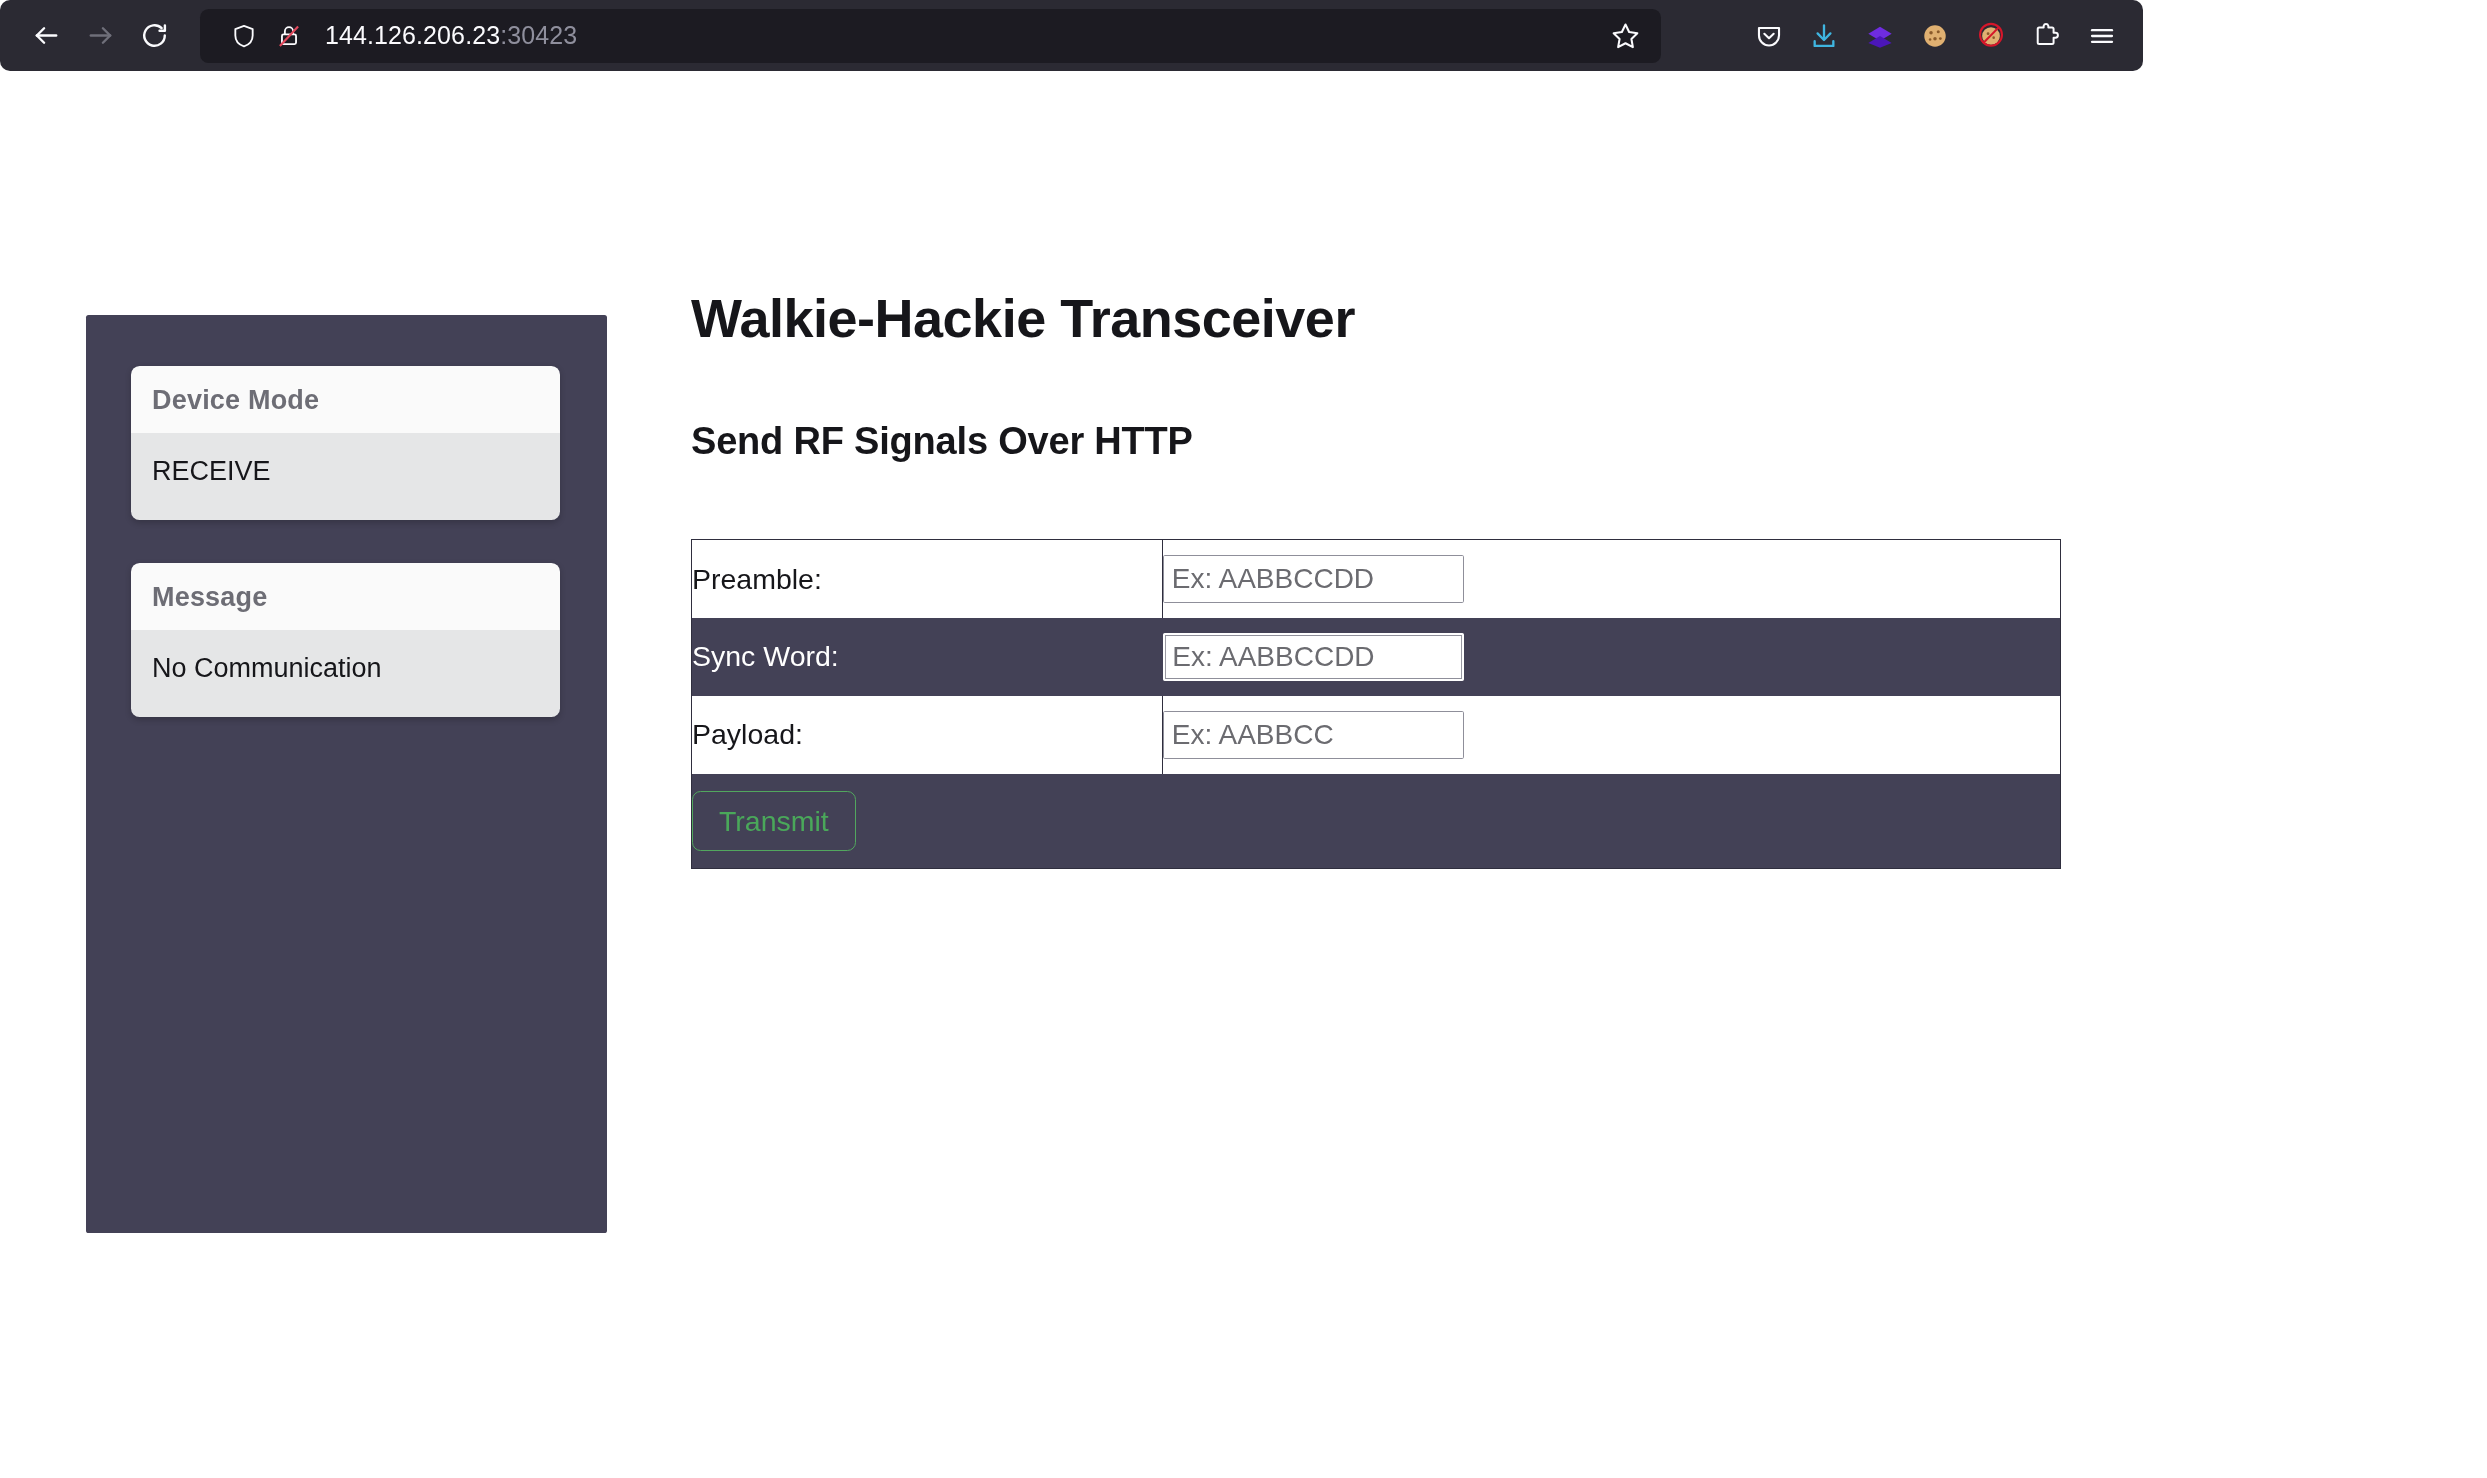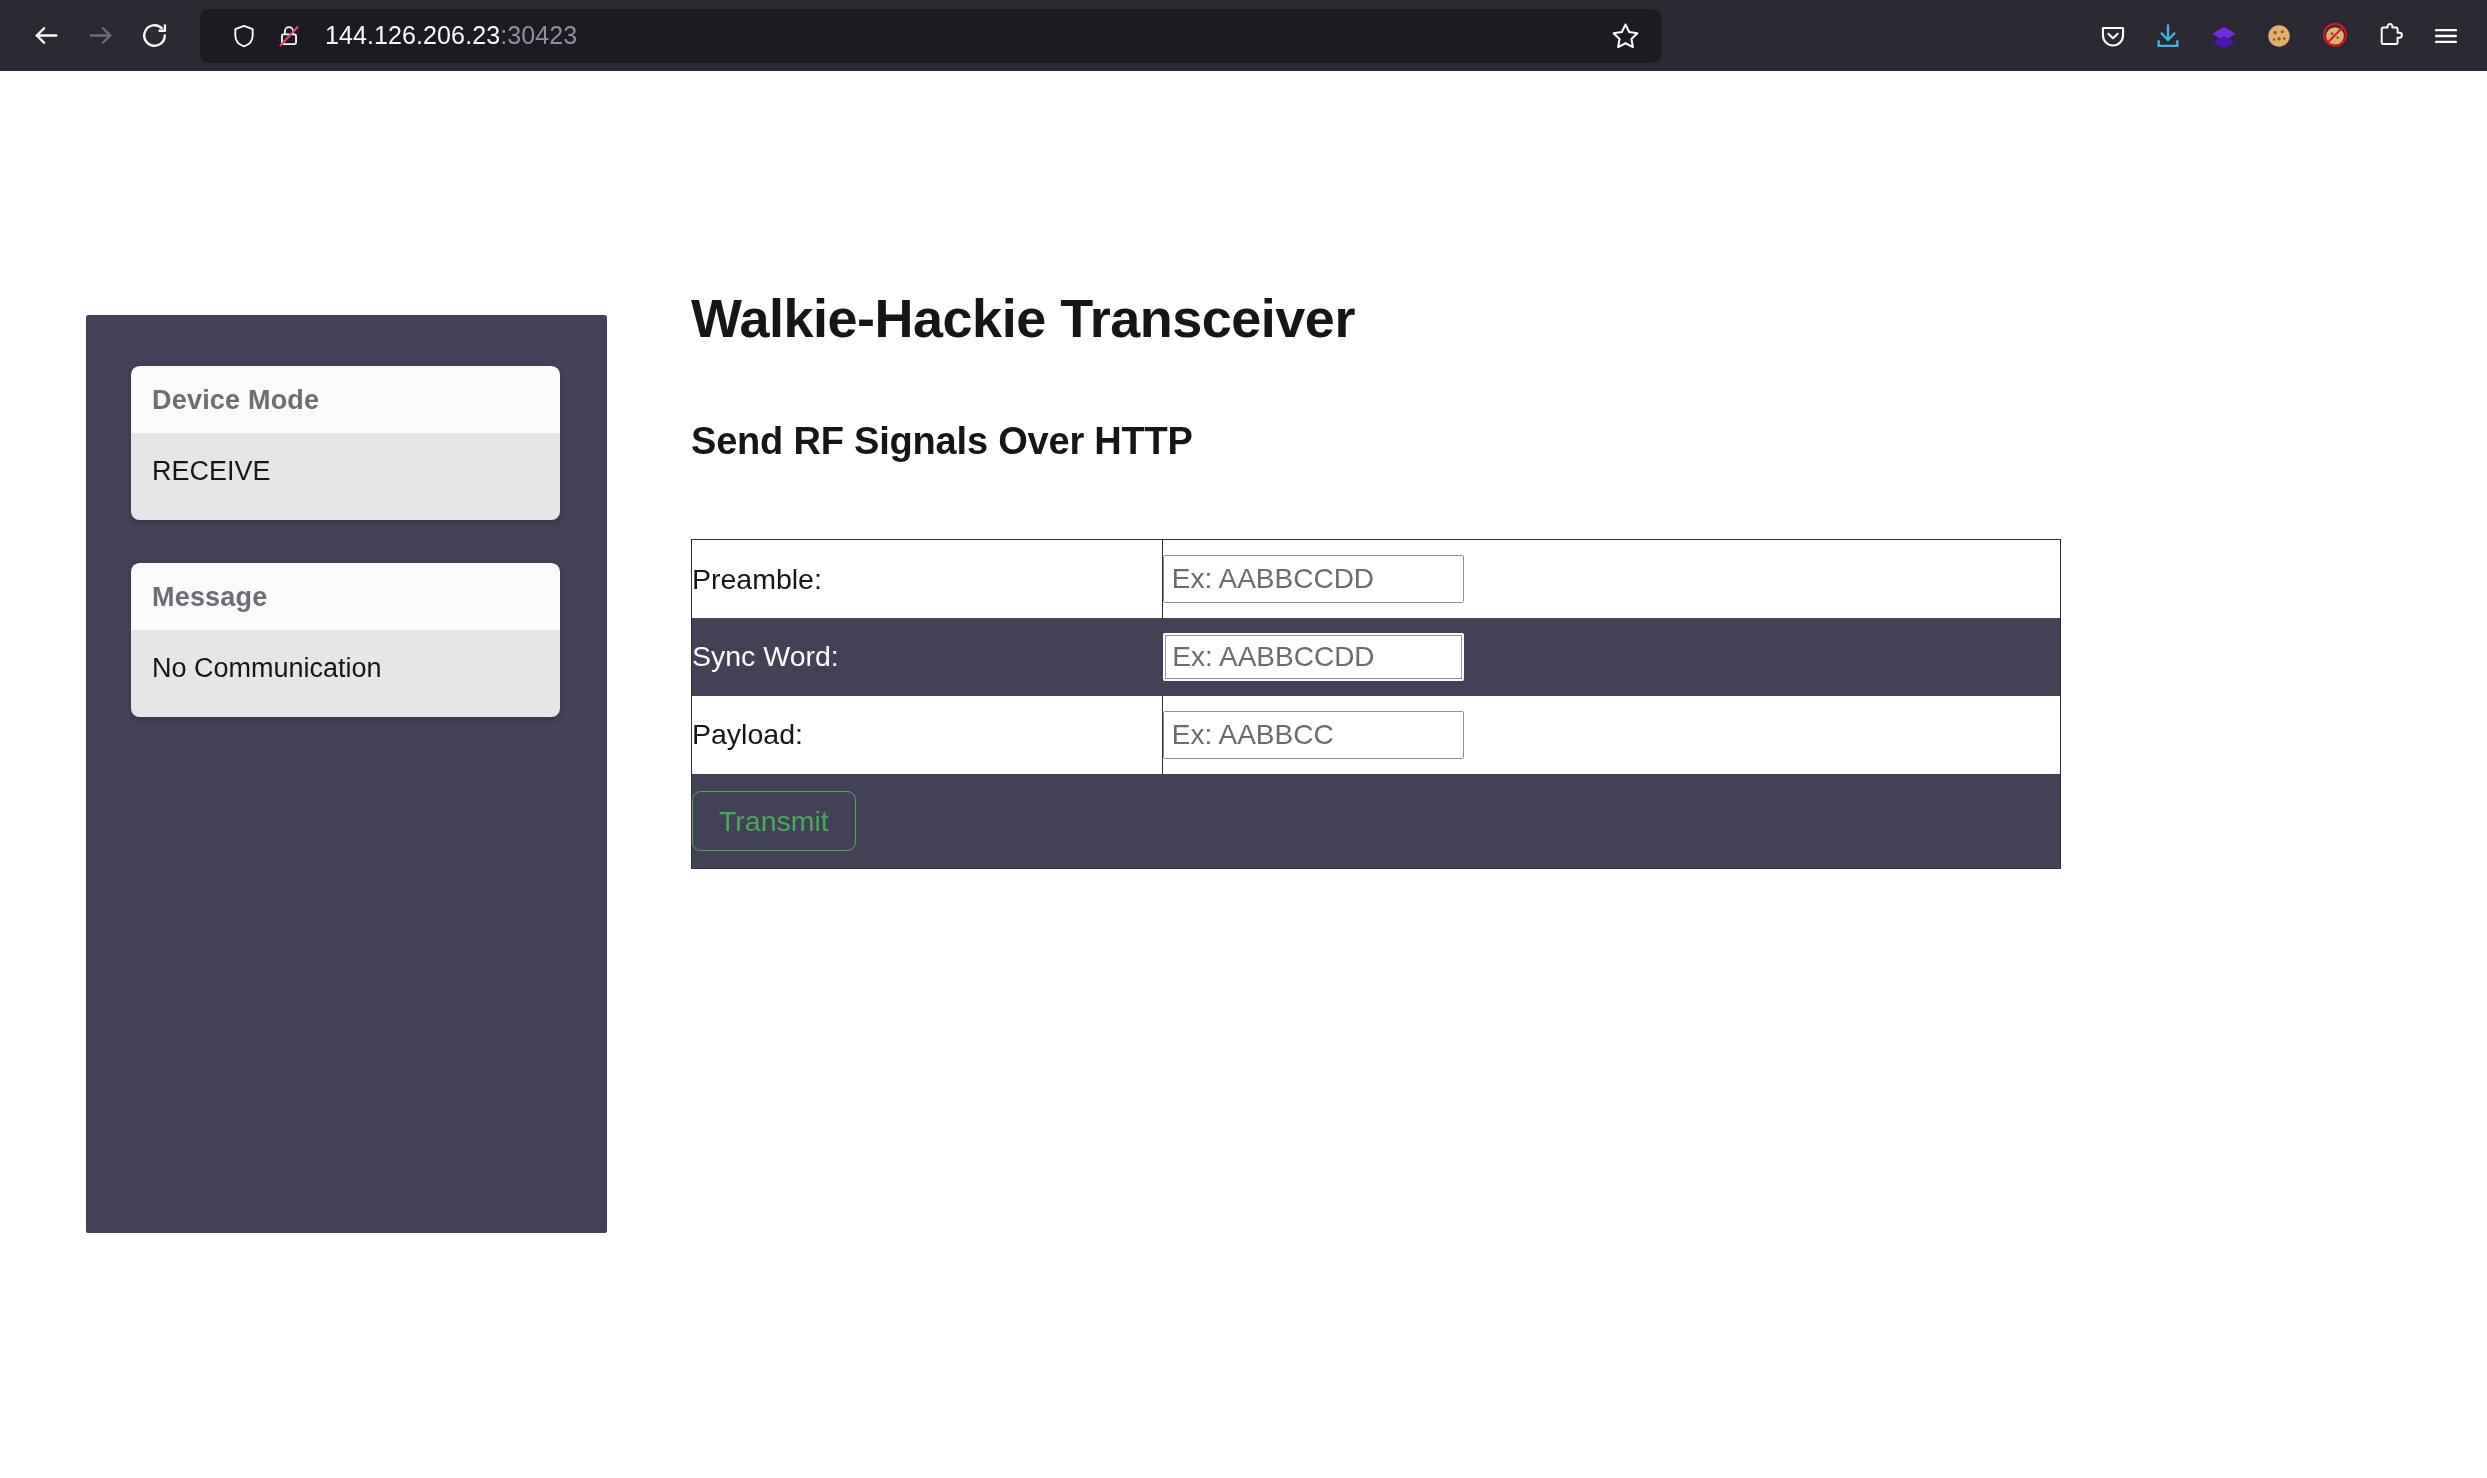--- a/index.html
+++ b/index.html
@@ -6,27 +6,28 @@
   html, body {
     margin: 0; padding: 0;
     width: 2487px; height: 1478px;
     background: #ffffff;
     font-family: "Liberation Sans", sans-serif;
     overflow: hidden;
   }
 
   
   #browser-chrome {
-    width: 2487px;
+    width: 2143px;
     height: 71px;
     background: #2b2a33;
     display: flex;
     align-items: center;
     padding: 0 19px;
     position: relative;
+    border-radius: 10px;
   }
   .nav-btn {
     width: 54px; height: 54px;
     display: flex; align-items: center; justify-content: center;
     border-radius: 7px;
     flex: 0 0 auto;
   }
   .nav-btn svg { display: block; }
 
   #urlbar-wrap {

